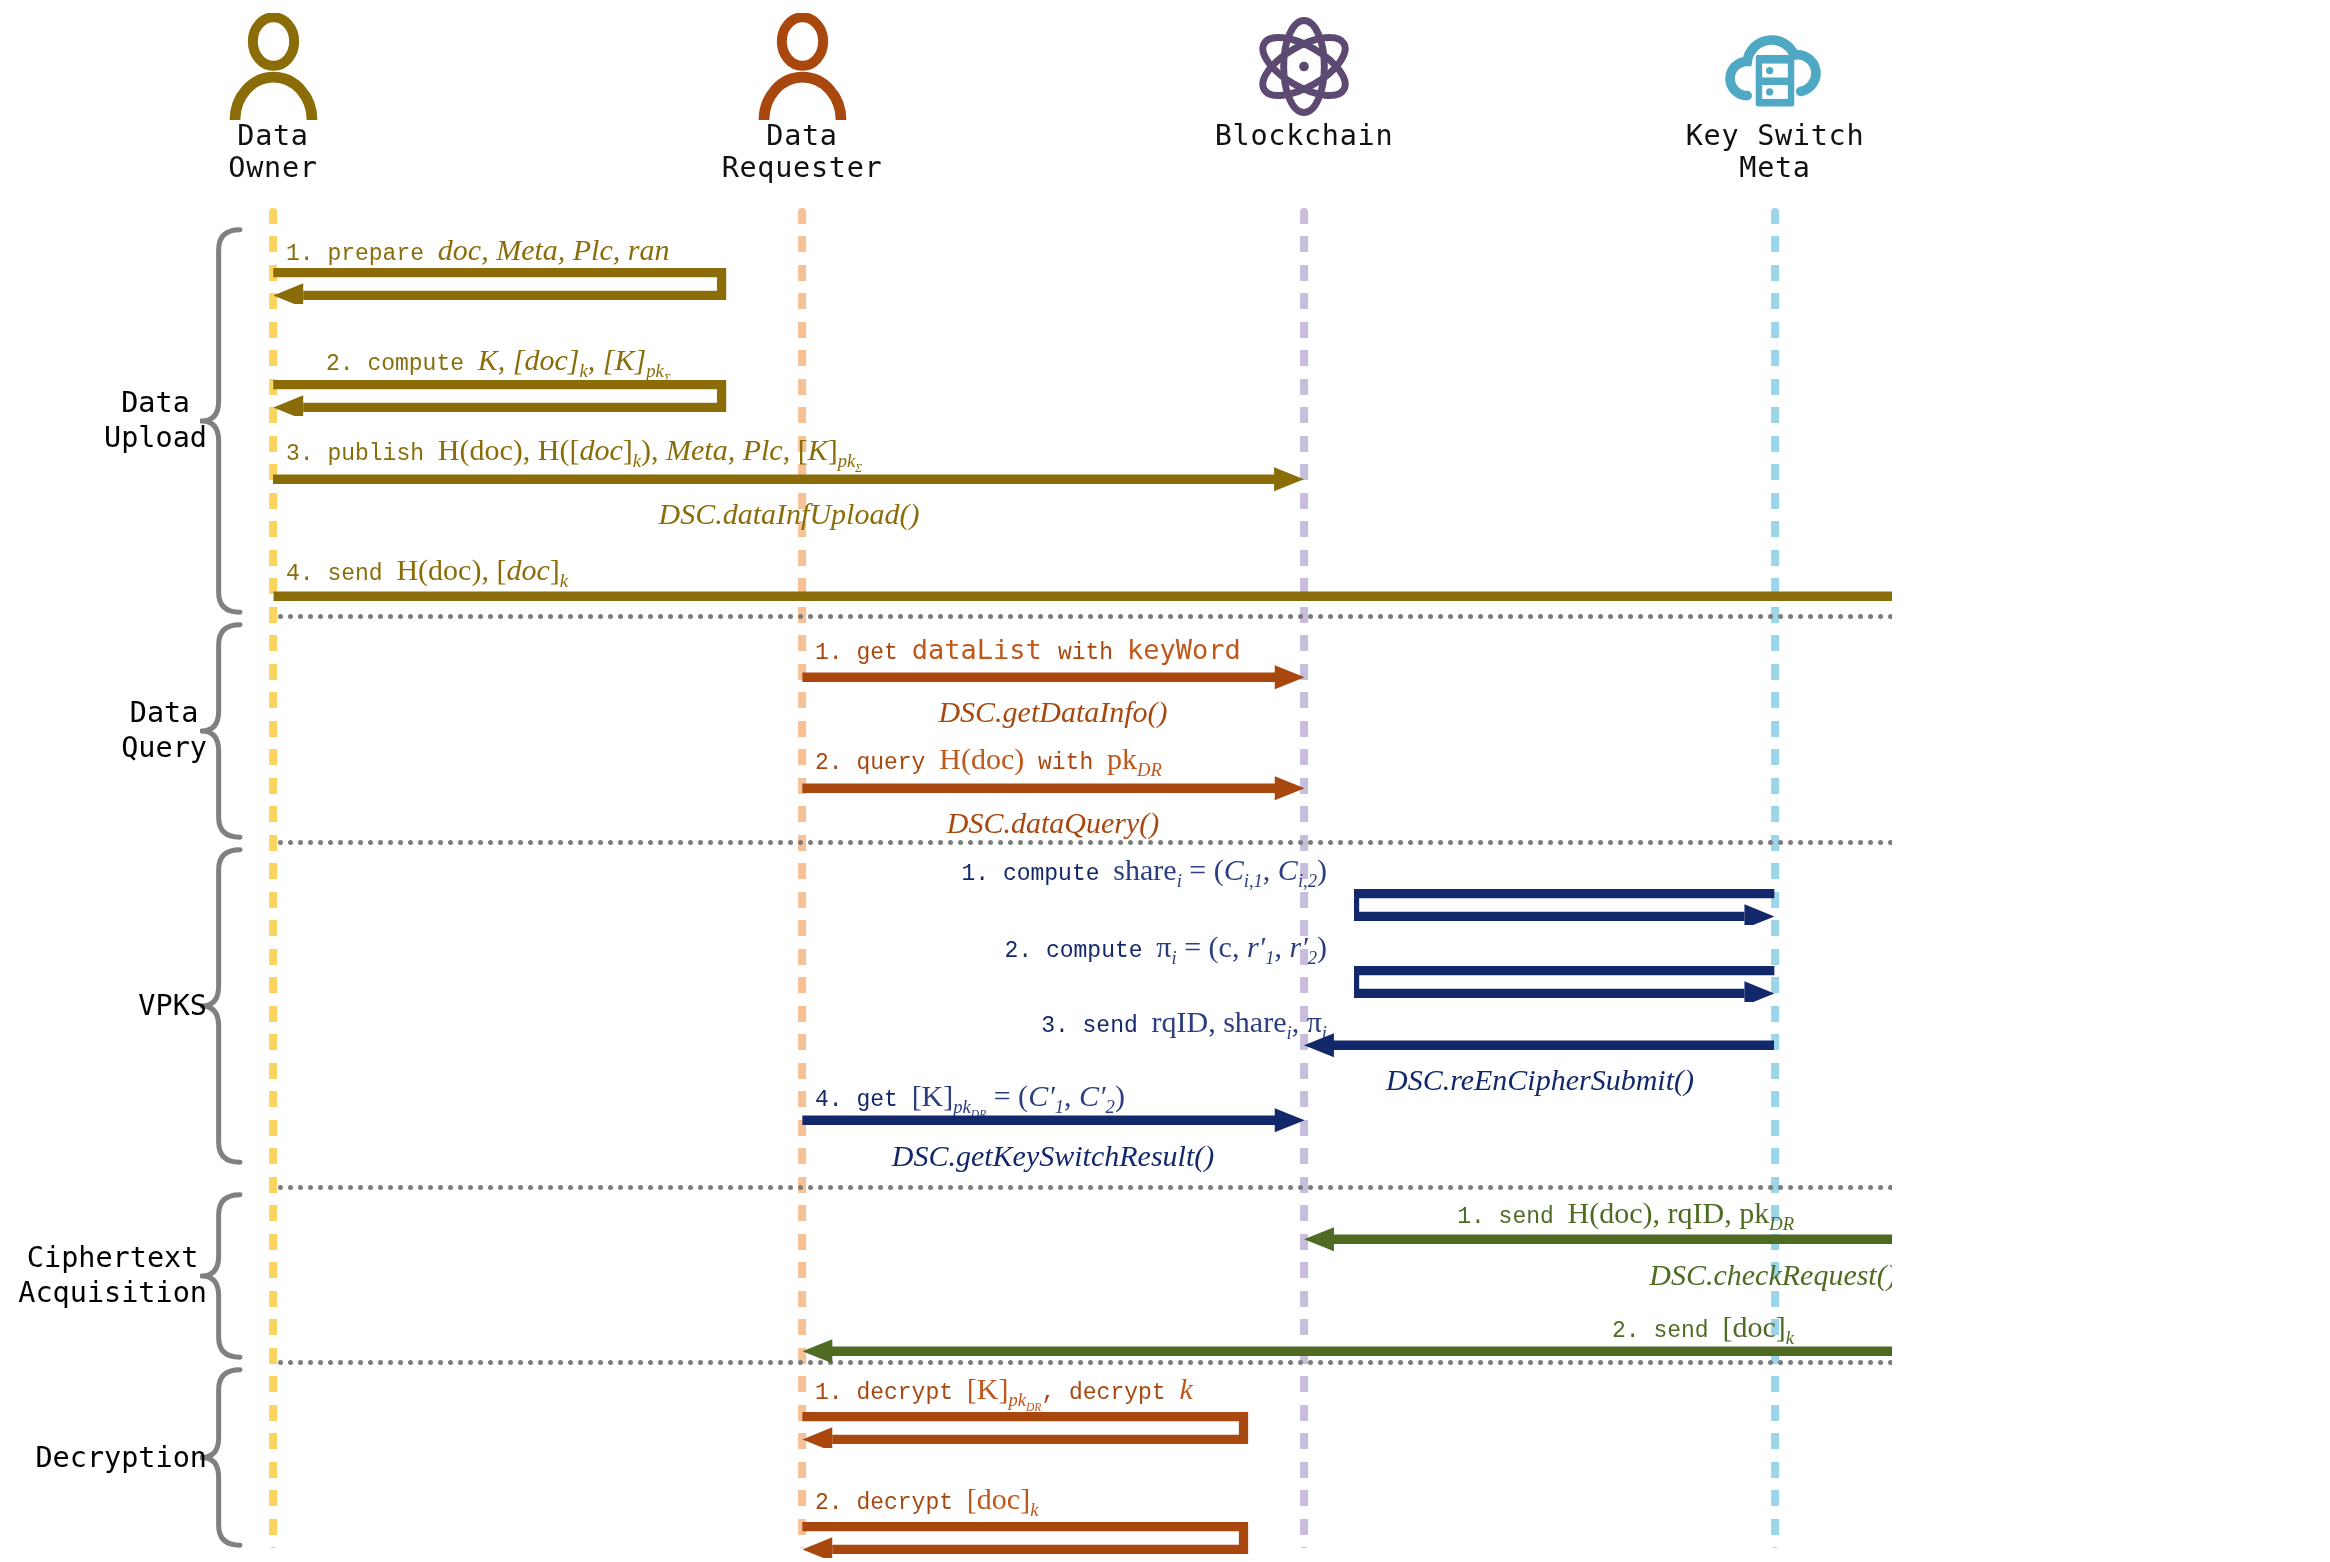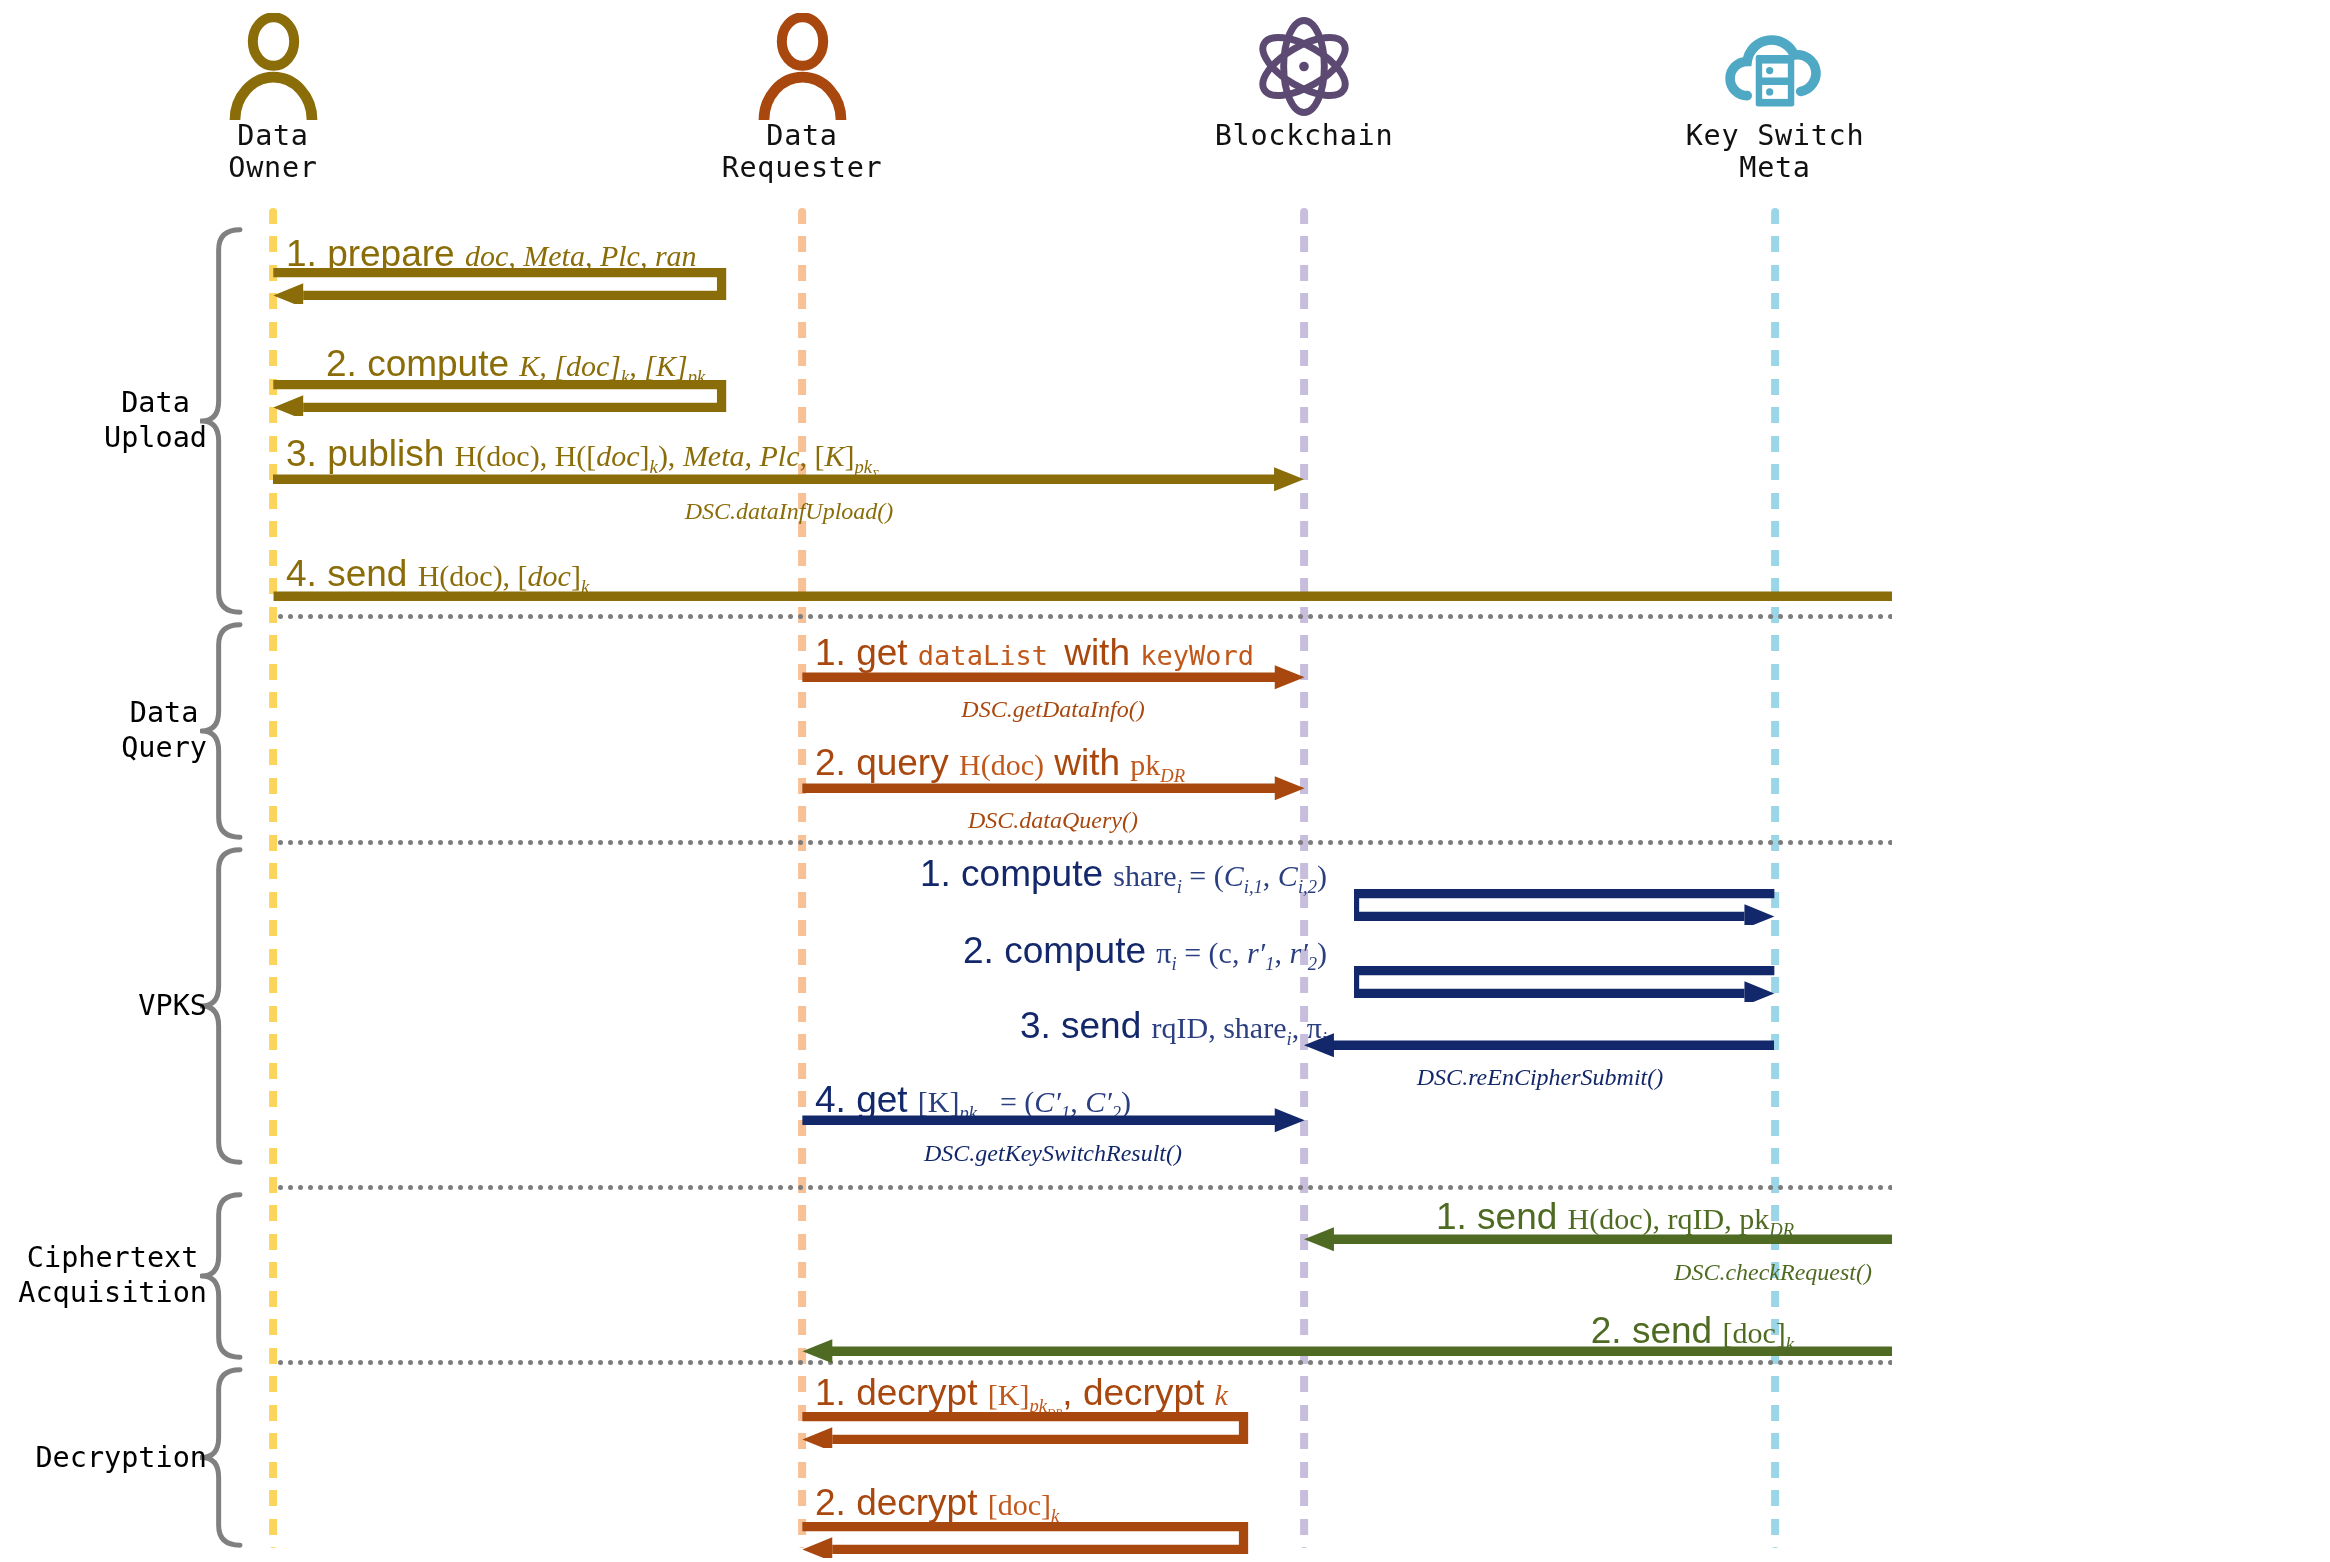--- a/index.html
+++ b/index.html
@@ -17,25 +17,25 @@
 
   
   .phase-label{position:absolute;transform:translate(-100%,-50%);
       font-family:"DejaVu Sans Mono","Liberation Mono",monospace;
       font-size:28.5px;line-height:1.22;color:#000;text-align:center;white-space:pre-line;font-weight:500;}
 
   
   .sep{position:absolute;height:0;border-top:5px dotted #7d7d7d;}
   .msg-text{position:absolute;white-space:nowrap;font-size:30px;line-height:1;
             font-family:"Liberation Serif",serif;color:#111;}
-  .msg-text .kw{font-family:Liberation Sans, sans-serif;font-size:37px;text-align:center;}
+  .msg-text .kw{font-family:Liberation Mono, monospace;font-size:23px;text-align:center;}
   .msg-text .mono{font-family:"DejaVu Sans Mono","Liberation Mono",monospace;font-size:27px;}
   .msg-text .it{font-style:italic;font-family:"Liberation Serif",serif;}
   .call-label{position:absolute;white-space:nowrap;font-style:italic;
-              font-family:"Liberation Serif",serif;font-size:24px;line-height:1;text-align:right;}
+              font-family:"Liberation Serif",serif;font-size:30px;line-height:1;text-align:right;}
   sub{font-size:.62em;font-style:italic;}
   .sq{font-style:normal;}
 </style>
 </head>
 <body>
 
 <div id="stage">
     <div class="actor" style="left: 273px; top: 13px;">
       <div class="icon">
         <svg width="100" height="107" viewBox="0 0 70 75">

